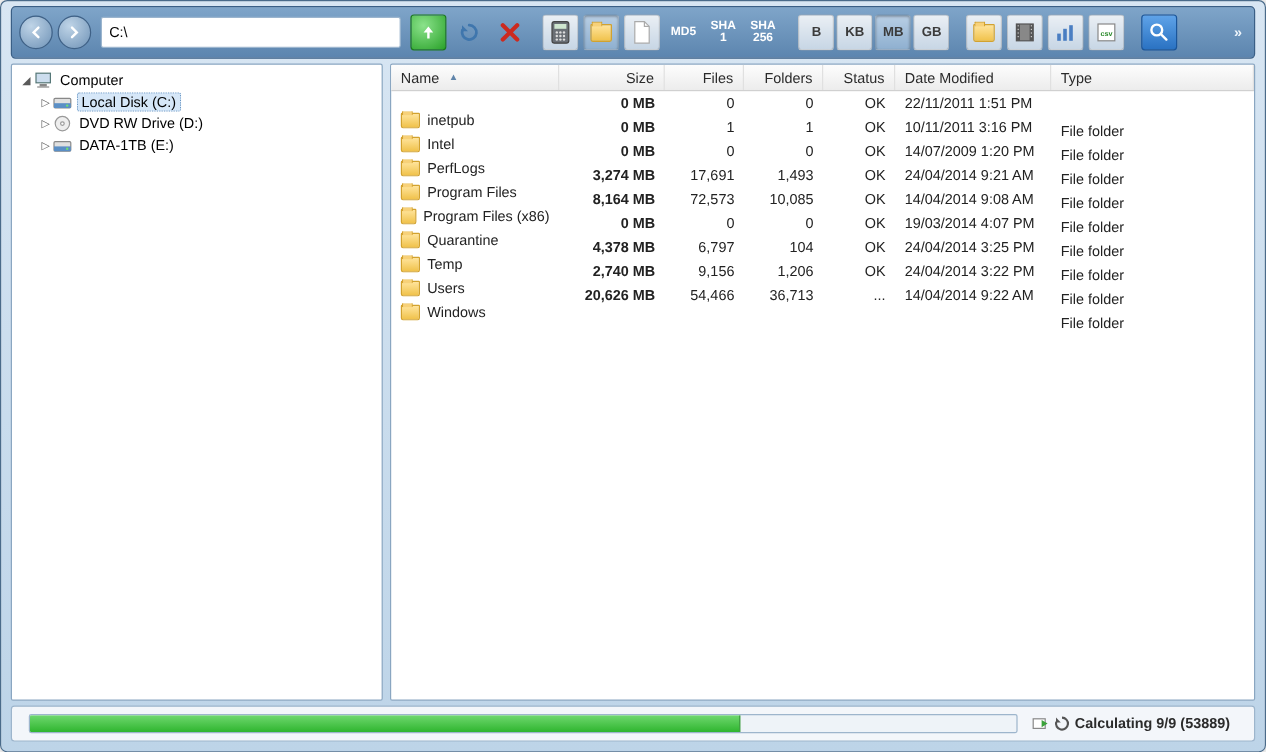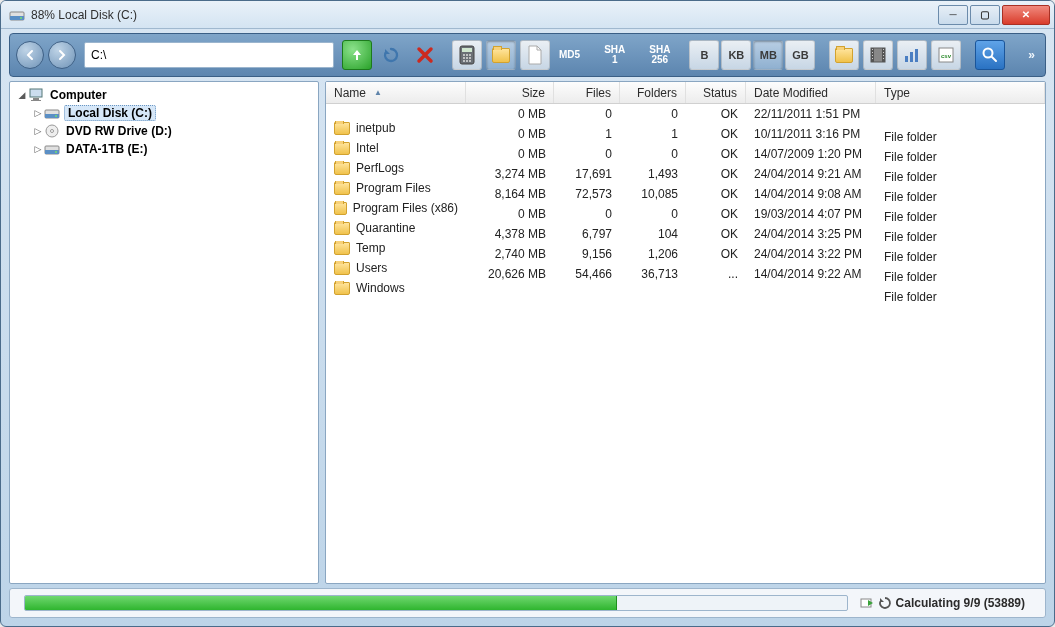--- a/index.html
+++ b/index.html
@@ -74,21 +74,21 @@
 .sidepanel { width: 310px; }
 .mainpanel { flex: 1; justify-content: space-between; }
 
 .tree { padding: 4px 6px; }
 .tree-node { display: flex; align-items: center; height: 18px; white-space: nowrap; }
 .tree-toggle { width: 12px; font-size: 9px; color: #5a5a5a; text-align: center; }
 .tree-icon { width: 16px; height: 16px; margin-right: 4px; display: inline-flex; align-items: center; justify-content: center; }
 .tree-node.selected .tree-label {
   background: #d6e7f8; border: 1px dotted #6a96c2; padding: 0 3px; border-radius: 2px;
 }
-.tree-label { padding: 0 2px; font-weight: bold; }
+.tree-label { padding: 0 2px; }
 
 .listheader {
   display: flex; height: 22px; background: linear-gradient(#fdfdfd, #ececec);
   border-bottom: 1px solid #d0d0d0;
 }
 .listheader .col {
   border-right: 1px solid #e0e0e0; padding: 3px 8px; font-size: 12px; color: #2b2b2b;
   display: flex; align-items: center;
 }
 .col.name { width: 140px; }
@@ -97,21 +97,21 @@
 .col.folders { width: 66px; justify-content: flex-end; }
 .col.status { width: 60px; justify-content: flex-end; }
 .col.date { width: 130px; }
 .col.type { flex: 1; }
 .sort-ind { margin-left: 8px; font-size: 8px; color: #5f84aa; }
 
 .rows { flex: 1; overflow: auto; }
 .row { display: flex; height: 20px; align-items: center; }
 .row .cell { padding: 0 8px; font-size: 12px; color: #222; overflow: hidden; text-overflow: ellipsis; white-space: nowrap; }
 .cell.name { width: 140px; display: flex; align-items: center; margin-top: 28px; }
-.cell.size { width: 88px; text-align: right; }
+.cell.size { width: 88px; text-align: right; font-weight: bold; }
 .cell.files { width: 66px; text-align: right; }
 .cell.folders { width: 66px; text-align: right; }
 .cell.status { width: 60px; text-align: right; }
 .cell.date { width: 130px; }
 .cell.type { flex: 1; margin-top: 45px; }
 .folder-icon {
   width: 16px; height: 13px; margin-right: 6px;
   background: linear-gradient(#ffe49c, #f0c24b);
   border: 1px solid #d2a22f; border-radius: 1px 1px 2px 2px;
   position: relative;
@@ -137,41 +137,20 @@
 }
 .status-text { display: flex; align-items: center; gap: 4px; padding: 0 6px; font-size: 12px; font-weight: bold; color: #2b2b2b; }
 
 svg { display: block; }
 </style>
 </head>
 <body>
 
 <div class="window">
 
-  <div class="titlebar">
-    <span class="title-icon">
-      <svg viewBox="0 0 16 16">
-          <rect x="1" y="5" width="14" height="8" rx="1" fill="#e0e0e0" stroke="#888"></rect>
-          <rect x="1" y="9" width="14" height="4" fill="#5b8fc5"></rect>
-          <circle cx="12" cy="11" r="1" fill="#6fe06f"></circle>
-        </svg>
-    </span>
-    <span class="title-text">88% Local Disk (C:)</span>
-    <div class="winbtns">
-      <div class="winbtn">
-          <span>─</span>
-        </div>
-      <div class="winbtn">
-          <span>▢</span>
-        </div>
-      <div class="winbtn close">
-          <span>✕</span>
-        </div>
-    </div>
-  </div>
 
   <div class="toolbar">
     <div class="navbtn">
       <svg width="14" height="14" viewBox="0 0 14 14">
           <path d="M9 3 L5 7 L9 11" stroke="#fff" stroke-width="2" fill="none" stroke-linecap="round"></path>
         </svg>
     </div>
     <div class="navbtn">
       <svg width="14" height="14" viewBox="0 0 14 14">
           <path d="M5 3 L9 7 L5 11" stroke="#fff" stroke-width="2" fill="none" stroke-linecap="round"></path>
@@ -214,21 +193,21 @@
     </div>
     <div class="tbtn active">
       <span class="folder-icon" style="width:18px;height:15px;margin:0;"></span>
     </div>
     <div class="tbtn">
       <svg width="16" height="20" viewBox="0 0 16 20">
           <path d="M2 1 L10 1 L14 5 L14 19 L2 19 Z" fill="#fff" stroke="#aaa"></path>
           <path d="M10 1 L10 5 L14 5" fill="none" stroke="#aaa"></path>
         </svg>
     </div>
-    <div id="hash-btns" style="display:flex;gap:14px;">
+    <div id="hash-btns" style="display:flex;gap:2px;">
         <div class="tbtn label" style="white-space: pre;">MD5</div>
         <div class="tbtn label" style="white-space: pre;">SHA
 1</div>
         <div class="tbtn label" style="white-space: pre;">SHA
 256</div>
       </div>
     <div style="width:6px"></div>
     <div id="unit-btns" style="display:flex;gap:2px;">
         <div class="tbtn">B</div>
         <div class="tbtn">KB</div>

